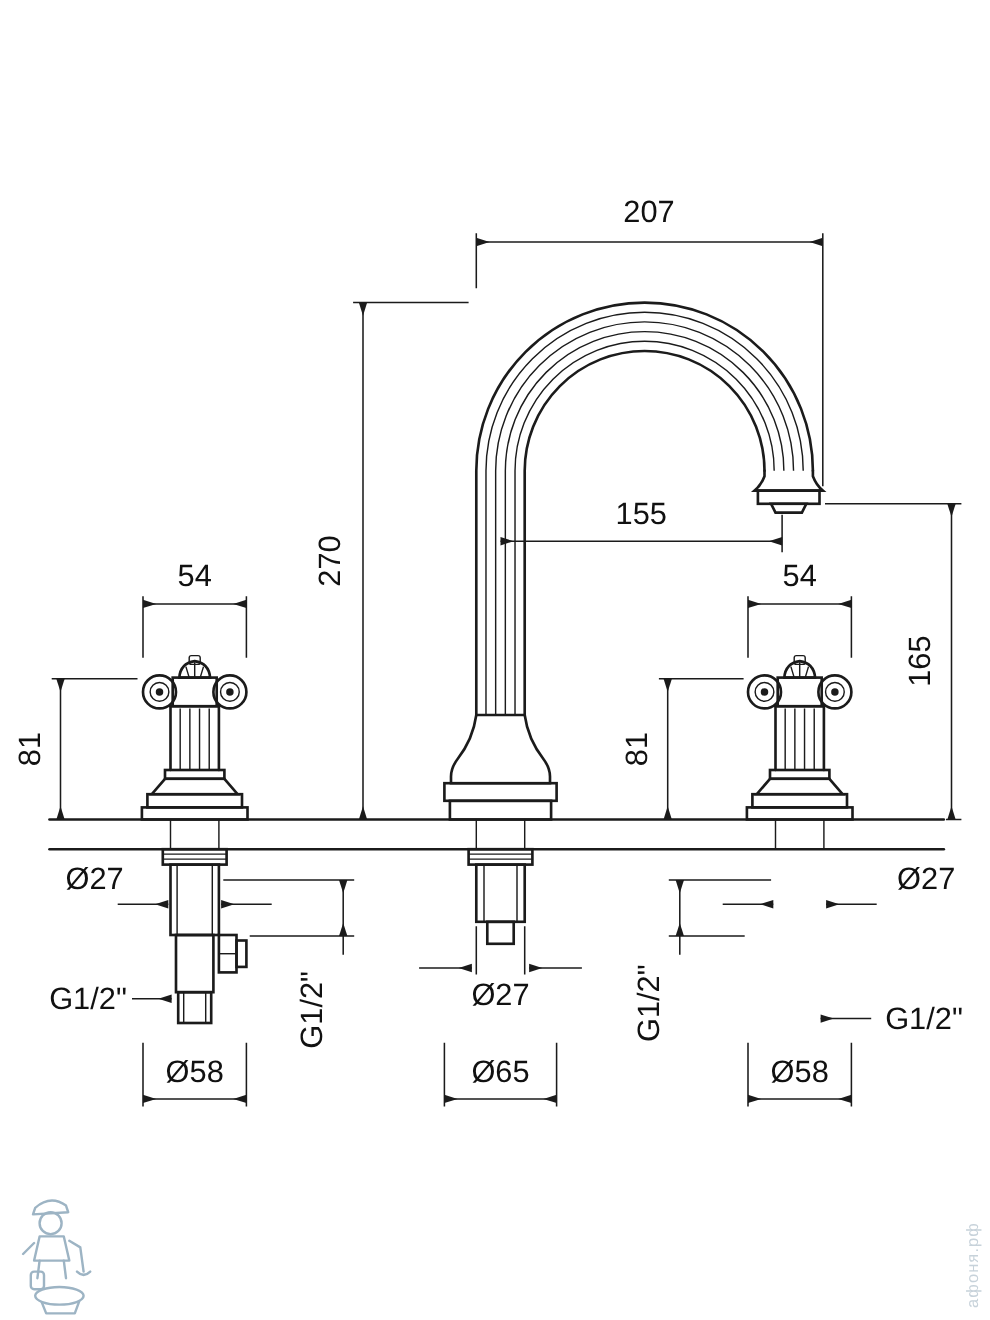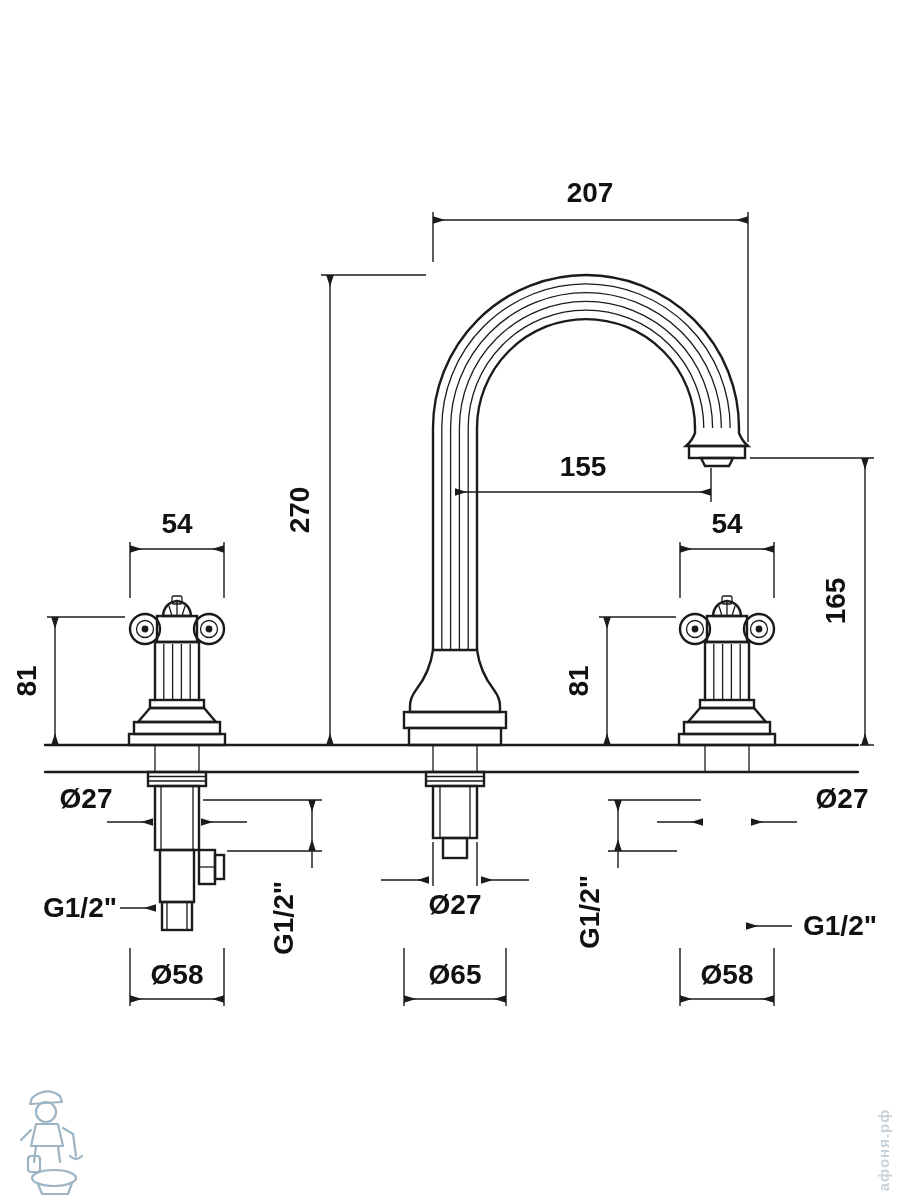--- a/index.html
+++ b/index.html
@@ -1,17 +1,17 @@
 <!DOCTYPE html>
 <html><head>
 <meta charset="utf-8">
 <style>
   html,body{margin:0;padding:0;background:#fff;}
   #page{position:relative;width:900px;height:1200px;background:#ffffff;overflow:hidden;
-        font-family:"Liberation Sans", sans-serif;font-weight:bold;}
+        font-family:"Liberation Sans", sans-serif;}
   svg{position:absolute;left:0;top:0;}
   .outline{stroke:#1b1b1b;stroke-width:2.4;fill:none;stroke-linecap:round;}
   .detail{stroke:#1b1b1b;stroke-width:1.3;fill:none;}
   .dim{stroke:#1b1b1b;stroke-width:1.4;fill:none;}
   .dimtxt{font-family:"Liberation Sans", sans-serif;font-size:28px;fill:#111;}
   .wm{font-family:"Liberation Sans", sans-serif;font-size:15px;fill:#c7d2da;letter-spacing:1px;}
   .wmln{stroke:#9db4c4;stroke-width:2.2;fill:none;stroke-linecap:round;stroke-linejoin:round;}
 </style>
 </head>
 <body>

